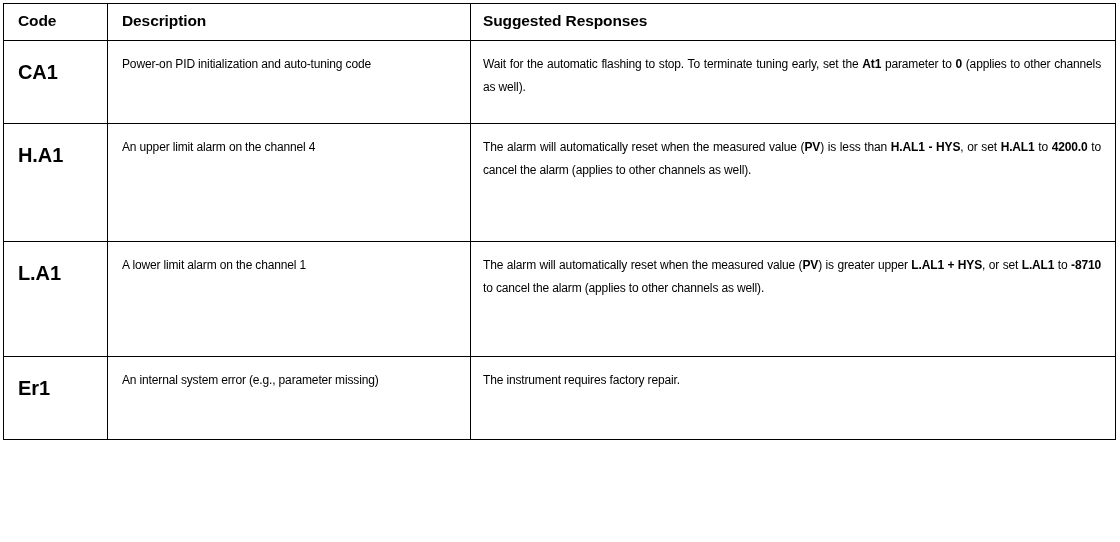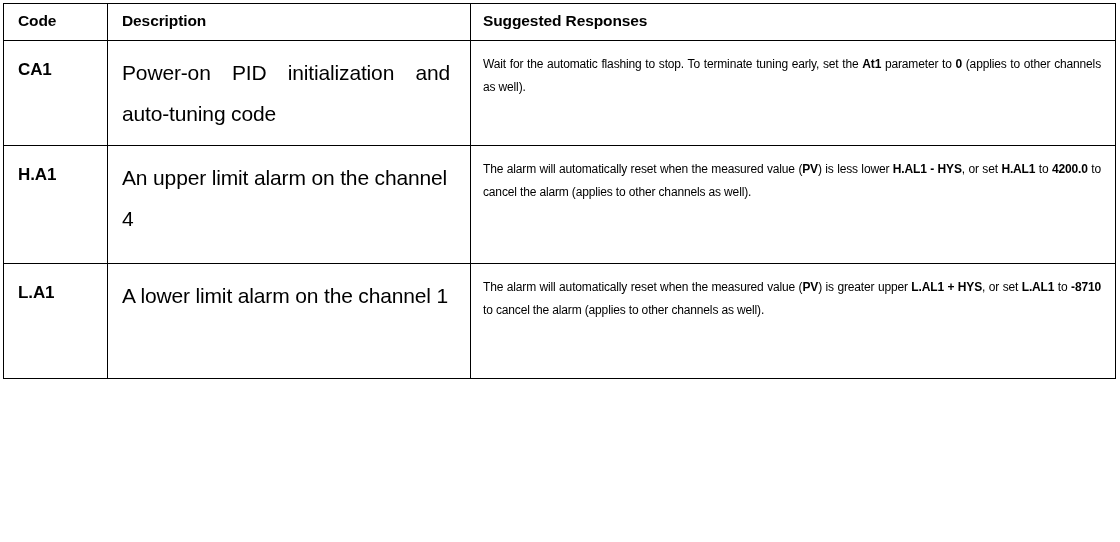--- a/index.html
+++ b/index.html
@@ -52,30 +52,30 @@
     font-weight: bold;
     text-align: left;
     padding: 8px 0 0 14px;
     line-height: 1.1;
     letter-spacing: -0.1px;
   }
   .hdr-cell.resp { padding-left: 12px; }
 
   
   .code-cell {
-    font-size: 17px;
+    font-size: 20px;
     font-weight: bold;
     padding: 13px 0 0 14px;
     line-height: 1.85;
     letter-spacing: -0.1px;
     white-space: nowrap;
   }
 
   .desc-cell {
-    font-size: 21px;
+    font-size: 12px;
     padding: 12px 20px 10px 14px;
     line-height: 1.95;
     letter-spacing: -0.15px;
   }
   .desc-cell.justify { text-align: justify; text-align-last: left; }
 
   .resp-cell {
     font-size: 12px;
     padding: 12px 14px 10px 12px;
     line-height: 1.95;
@@ -131,32 +131,43 @@
 
 
       <tr class="row-ha1">
         <td>
           <div class="code-cell">H.A1</div>
         </td>
         <td>
           <div class="desc-cell">An upper limit alarm on the channel 4</div>
         </td>
         <td>
-          <div class="resp-cell justify"><span>The alarm will automatically reset when the measured value (</span><b>PV</b><span>) is less lower </span><b>H.AL1 - HYS</b><span>, or set </span><b>H.AL1</b><span> to </span><b>4200.0</b><span> to cancel the alarm (applies to other channels as well).</span></div>
+          <div class="resp-cell justify"><span>The alarm will automatically reset when the measured value (</span><b>PV</b><span>) is less than </span><b>H.AL1 - HYS</b><span>, or set </span><b>H.AL1</b><span> to </span><b>4200.0</b><span> to cancel the alarm (applies to other channels as well).</span></div>
         </td>
       </tr>
 
       <tr class="row-la1">
         <td>
           <div class="code-cell">L.A1</div>
         </td>
         <td>
           <div class="desc-cell">A lower limit alarm on the channel 1</div>
         </td>
         <td>
           <div class="resp-cell justify"><span>The alarm will automatically reset when the measured value (</span><b>PV</b><span>) is greater upper </span><b>L.AL1 + HYS</b><span>, or set </span><b>L.AL1</b><span> to </span><b>-8710</b><span> to cancel the alarm (applies to other channels as well).</span></div>
         </td>
       </tr>
 
+      <tr class="row-er1">
+        <td>
+          <div class="code-cell">Er1</div>
+        </td>
+        <td>
+          <div class="desc-cell">An internal system error (e.g., parameter missing)</div>
+        </td>
+        <td>
+          <div class="resp-cell"><span>The instrument requires factory repair.</span></div>
+        </td>
+      </tr>
 
     </tbody>
   </table>
 </div>
 
 </body></html>

